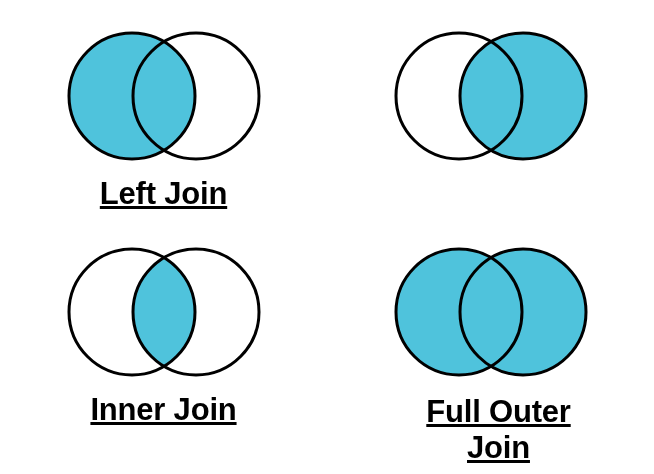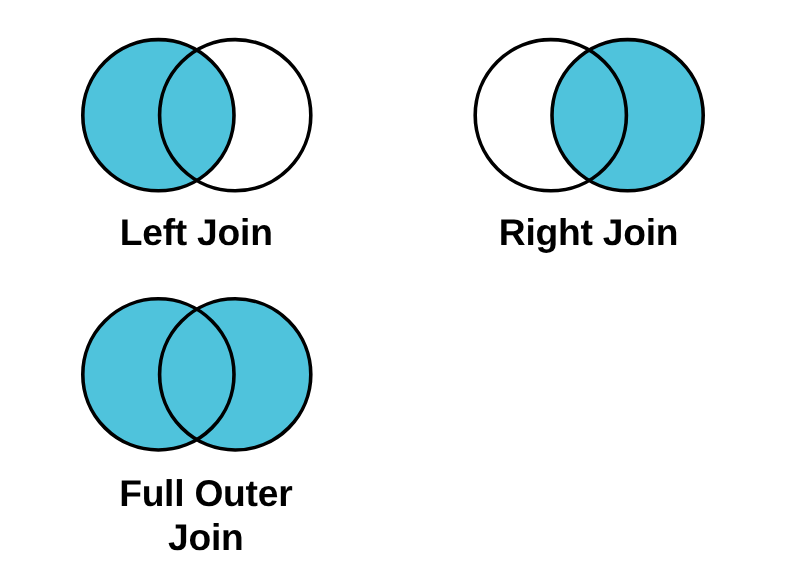--- a/index.html
+++ b/index.html
@@ -44,20 +44,21 @@
   .venn-label {
     margin-top: 12px;
     font-family: "Liberation Sans", sans-serif;
     font-weight: bold;
     font-size: 31px;
     line-height: 36px;
     color: #000000;
     text-align: center;
     letter-spacing: -0.2px;
     white-space: pre-line;
+    text-decoration: underline;
   }
 
   .venn-label.two-line {
     margin-top: 14px;
     margin-left: 16px;
   }
 </style>
 </head>
 <body>
 
@@ -96,23 +97,41 @@
       <circle cx="68" cy="68" r="63" fill="#ffffff" stroke="none"></circle>
 
       <circle cx="132" cy="68" r="63" fill="#4FC3DC" stroke="none"></circle>
 
       <g clip-path="url(#clipRightA)">
         <circle cx="132" cy="68" r="63" fill="#4FC3DC" stroke="none"></circle>
       </g>
       <circle cx="68" cy="68" r="63" fill="none" stroke="#000000" stroke-width="3"></circle>
       <circle cx="132" cy="68" r="63" fill="none" stroke="#000000" stroke-width="3"></circle>
     </svg>
-    <div class="venn-label">Right Join</div>
   </div>
 
+  <div class="venn-panel row-bottom">
+    <svg class="venn-figure" viewBox="0 0 200 136">
+      <defs>
+        <clipPath id="clipInnerA">
+          <circle cx="68" cy="68" r="63"></circle>
+        </clipPath>
+      </defs>
+
+      <circle cx="68" cy="68" r="63" fill="#ffffff" stroke="none"></circle>
+      <circle cx="132" cy="68" r="63" fill="#ffffff" stroke="none"></circle>
+
+      <g clip-path="url(#clipInnerA)">
+        <circle cx="132" cy="68" r="63" fill="#4FC3DC" stroke="none"></circle>
+      </g>
+      <circle cx="68" cy="68" r="63" fill="none" stroke="#000000" stroke-width="3"></circle>
+      <circle cx="132" cy="68" r="63" fill="none" stroke="#000000" stroke-width="3"></circle>
+    </svg>
+    <div class="venn-label">Inner Join</div>
+  </div>
 
   <div class="venn-panel row-bottom">
     <svg class="venn-figure" viewBox="0 0 200 136">
       <defs>
         <clipPath id="clipFullA">
           <circle cx="68" cy="68" r="63"></circle>
         </clipPath>
       </defs>
 
       <circle cx="68" cy="68" r="63" fill="#4FC3DC" stroke="none"></circle>

